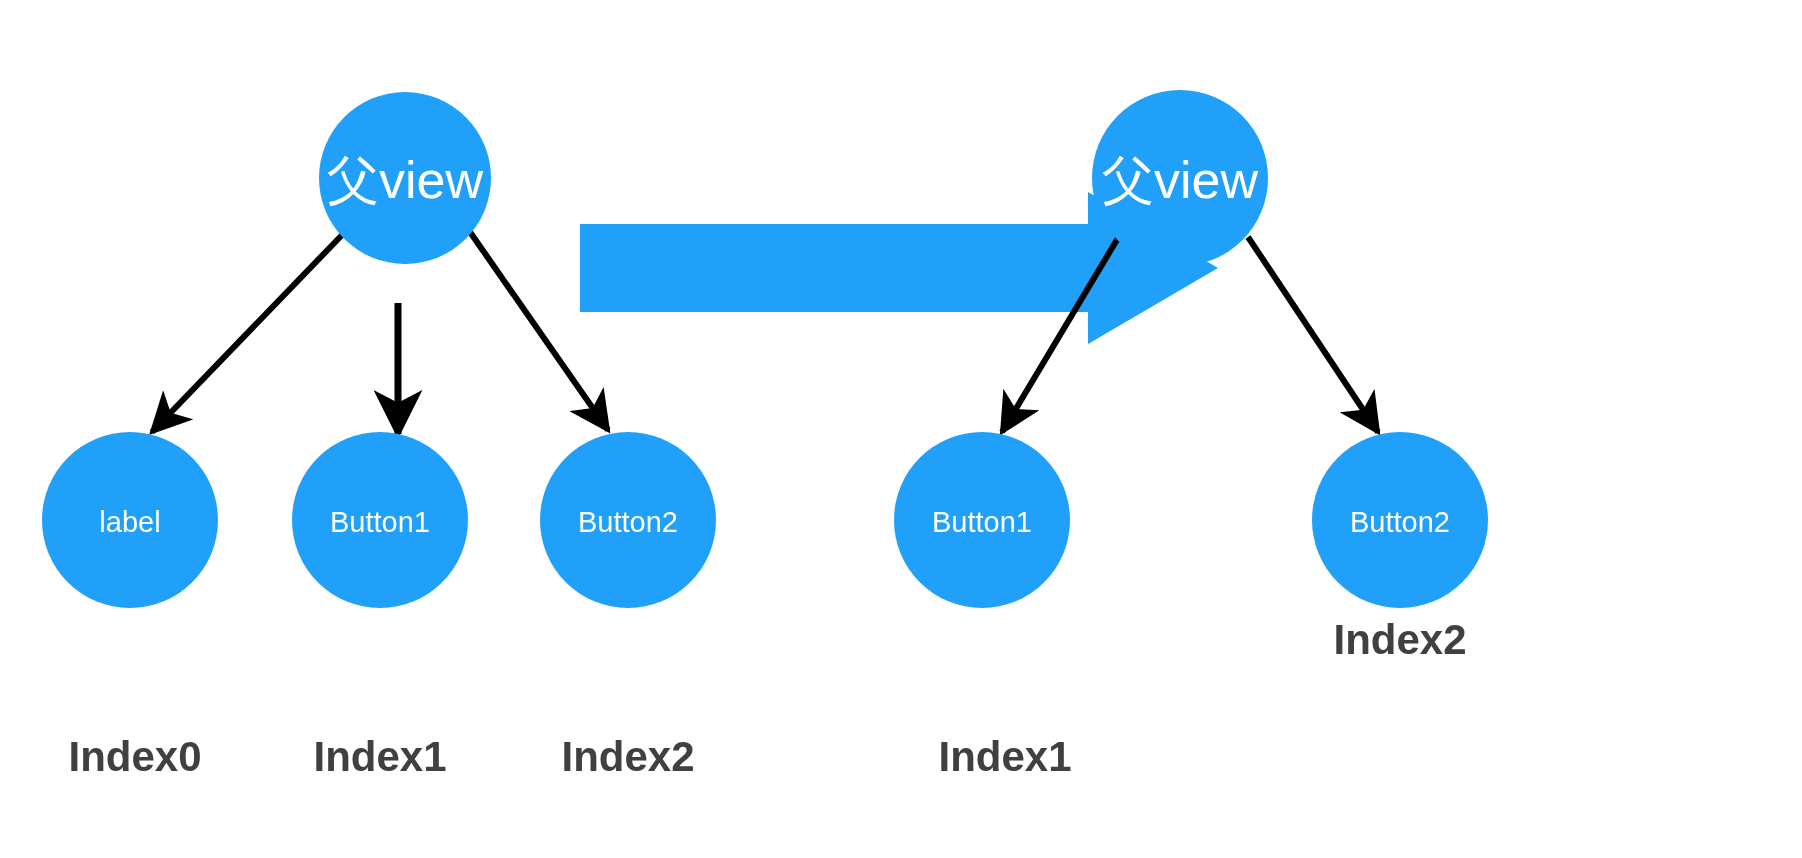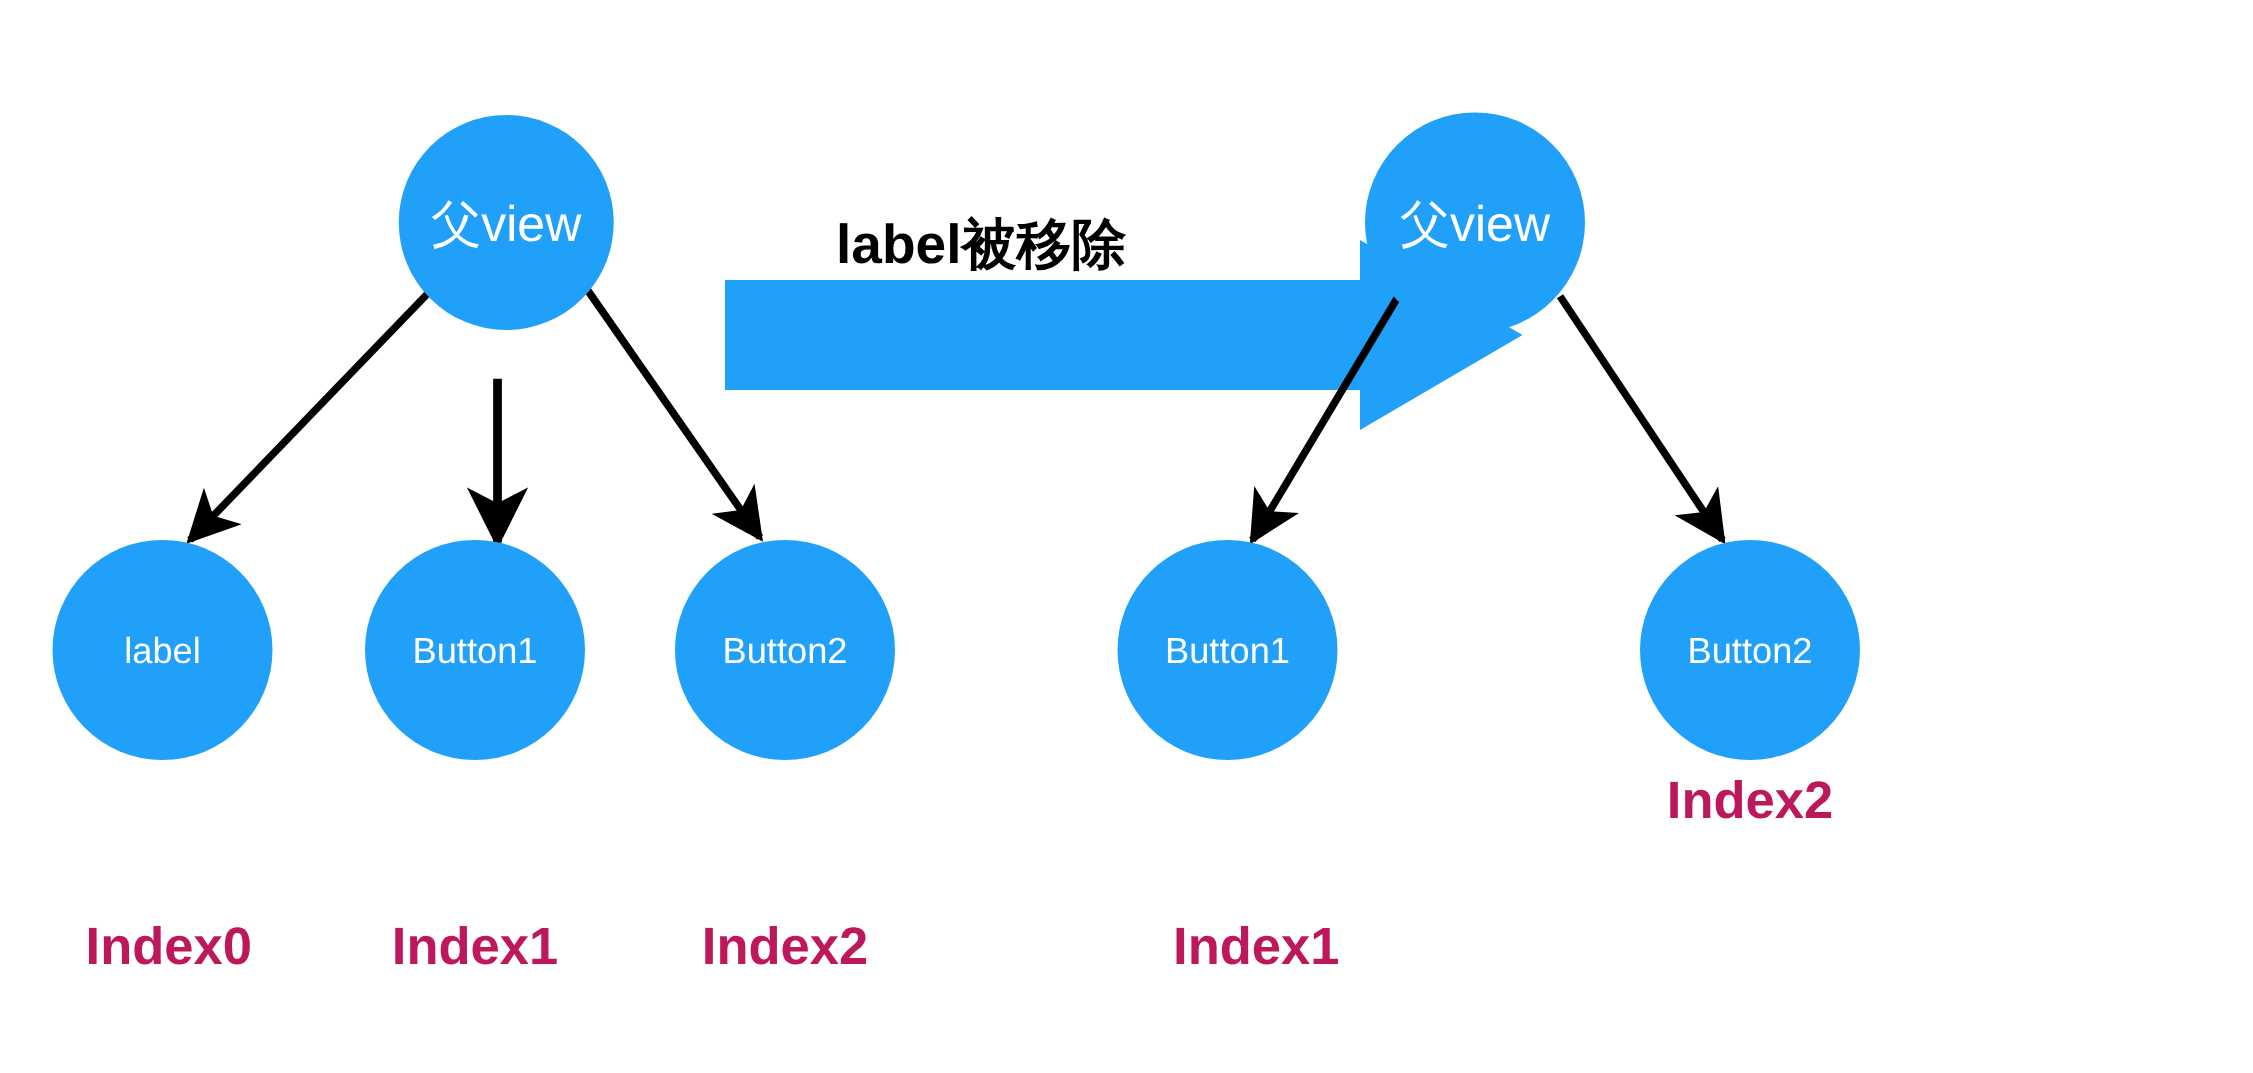--- a/index.html
+++ b/index.html
@@ -30,25 +30,25 @@
     color: #ffffff;
     font-size: 29px;
     font-weight: 400;
     line-height: 1;
     white-space: nowrap;
     transform: translate(-50%, -50%);
     pointer-events: none;
     letter-spacing: 0px;
   }
   .node-label.parent {
-    font-size: 40px;
+    font-size: 52px;
   }
   .index-label {
     position: absolute;
-    color: #be185d;
+    color: #404040;
     font-size: 42px;
     font-weight: 700;
     line-height: 1;
     white-space: nowrap;
     transform: translate(-50%, -50%);
   }
   .transition-label {
     position: absolute;
     color: #000000;
     font-size: 44px;
@@ -98,21 +98,20 @@
   <div class="node-label parent" style="left:405px; top:180px;">父view</div>
 
   <div class="node-label" style="left:130px; top:522px;">label</div>
   <div class="node-label" style="left:380px; top:522px;">Button1</div>
   <div class="node-label" style="left:628px; top:522px;">Button2</div>
 
   <div class="index-label" style="left:135px; top:757px;">Index0</div>
   <div class="index-label" style="left:380px; top:757px;">Index1</div>
   <div class="index-label" style="left:628px; top:757px;">Index2</div>
 
-  <div class="transition-label" style="left:785px; top:196px;">label被移除</div>
 
   <div class="node-label parent" style="left:1180px; top:180px;">父view</div>
 
   <div class="node-label" style="left:982px; top:522px;">Button1</div>
   <div class="node-label" style="left:1400px; top:522px;">Button2</div>
 
   <div class="index-label" style="left:1005px; top:757px;">Index1</div>
   <div class="index-label" style="left:1400px; top:640px;">Index2</div>
 
 </div>

